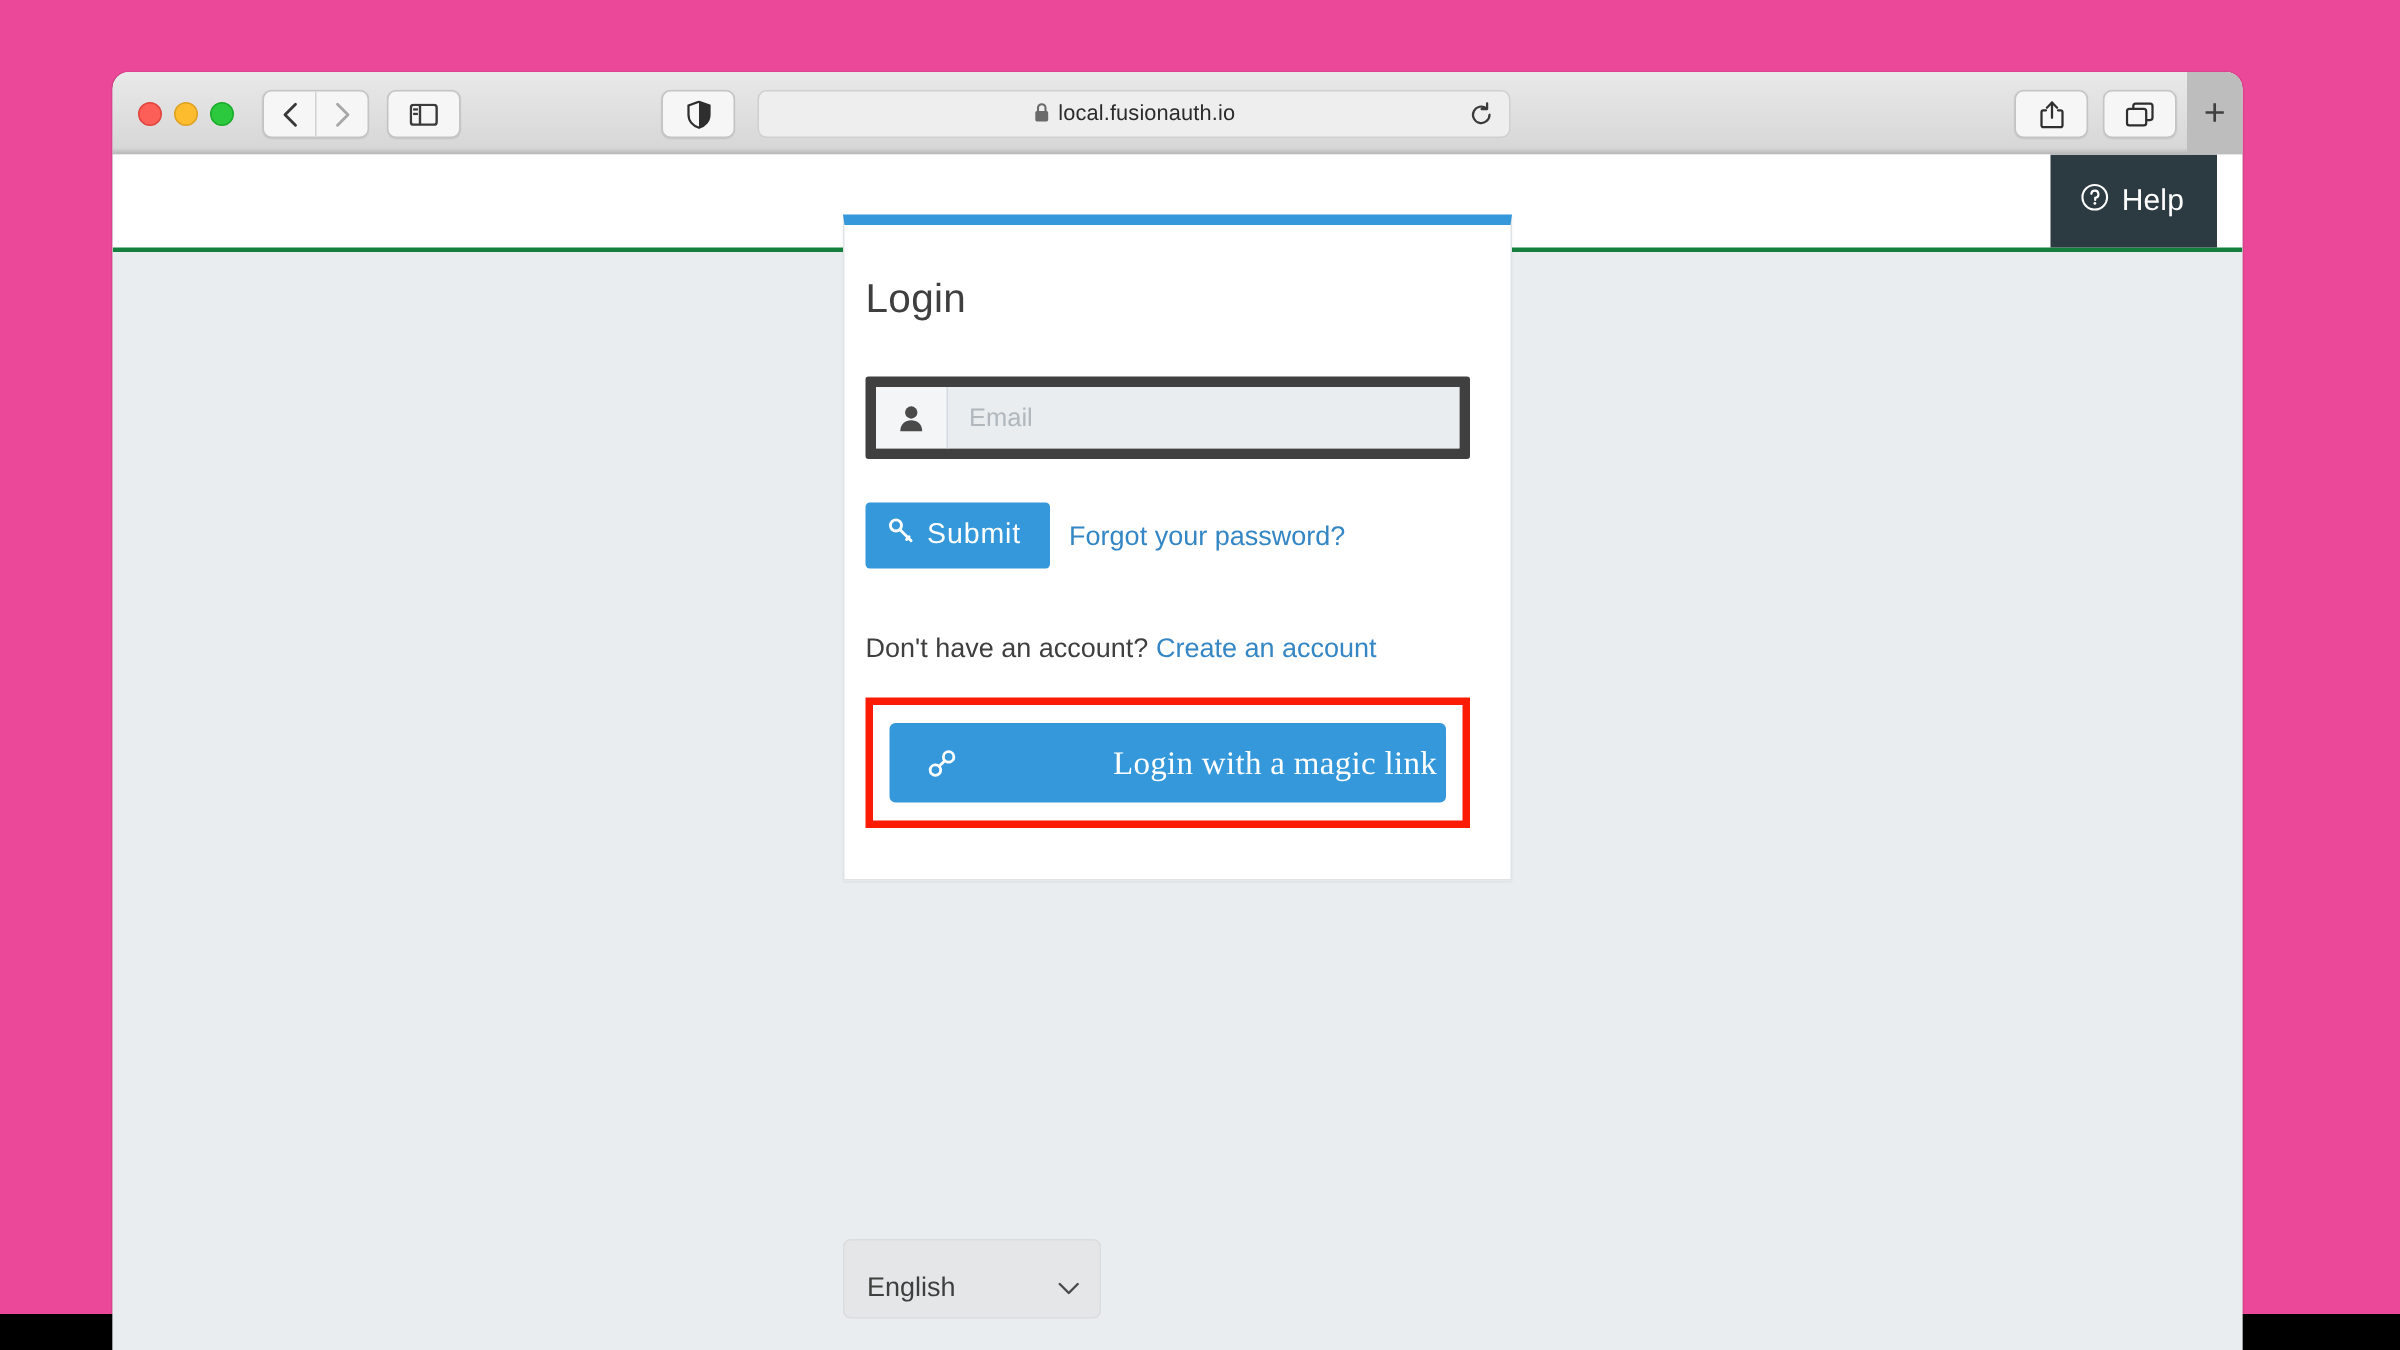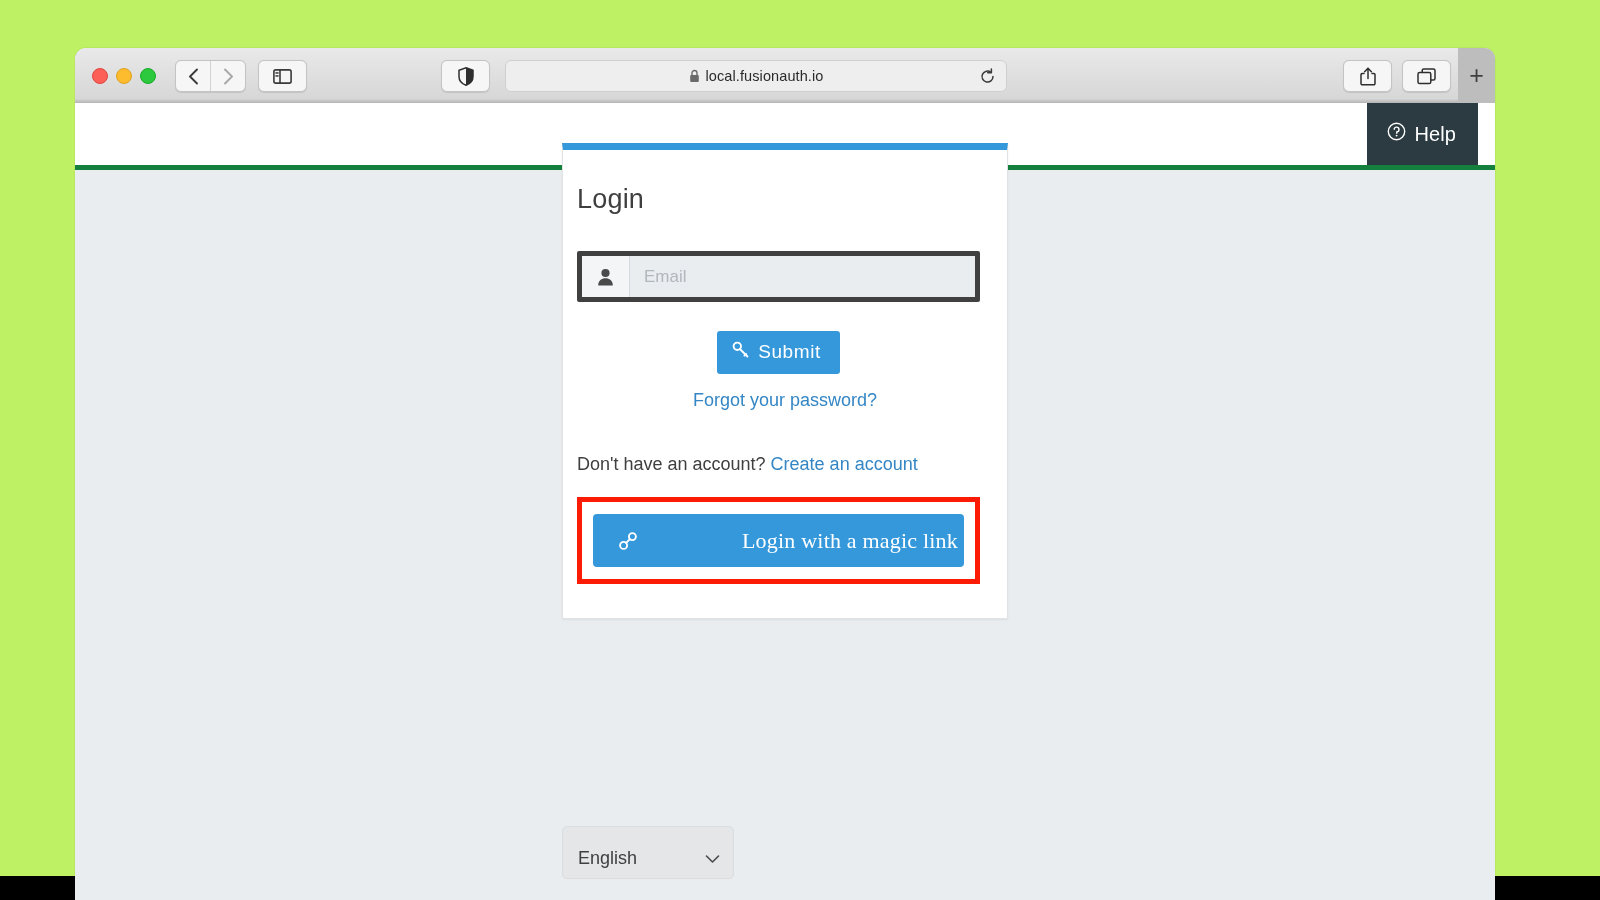--- a/index.html
+++ b/index.html
@@ -9,21 +9,21 @@
     width: 1600px;
     height: 900px;
     overflow: hidden;
     font-family: "Liberation Sans", sans-serif;
   }
 
   #root {
     position: relative;
     width: 1600px;
     height: 876px;
-    background: #bef264;
+    background: #ec4899;
   }
 
   
   .browser-window {
     position: absolute;
     left: 75px;
     top: 48px;
     width: 1420px;
     height: 852px;
     background: #ffffff;
@@ -148,21 +148,21 @@
     position: relative;
     height: 797px;
     background: #e9edf0;
     overflow: hidden;
   }
 
   .page-header {
     position: relative;
     height: 62px;
     background: #ffffff;
-    border-bottom: 5px solid #15803d;
+    border-bottom: 3px solid #15803d;
   }
 
   .help-btn {
     position: absolute;
     right: 17px;
     top: 0;
     height: 62px;
     padding: 0 22px 0 20px;
     background: #2b3b41;
     color: #ffffff;
@@ -189,21 +189,21 @@
   .card-title {
     font-size: 27px;
     color: #3f3f3f;
     font-weight: 400;
     margin: 0 0 36px 0;
     letter-spacing: 0.2px;
   }
 
   .field {
     display: flex;
-    border: 5px solid #404040;
+    border: 7px solid #404040;
     border-radius: 2px;
     overflow: hidden;
     background: #e9edf0;
   }
   .field-icon {
     width: 47px;
     min-height: 41px;
     background: #f3f5f7;
     border-right: 1px solid #d5dbe0;
     display: flex;
@@ -218,23 +218,22 @@
     font-size: 17px;
     color: #444;
     padding: 0 14px;
     font-family: "Liberation Sans", sans-serif;
   }
   .field input::placeholder { color: #b0b7bd; }
 
   .actions-row {
     display: flex;
     align-items: center;
-    gap: 16px;
+    gap: 0;
     margin-top: 29px;
-    flex-direction: column;
   }
   .btn-submit {
     background: #3498db;
     border: none;
     border-radius: 3px;
     color: #ffffff;
     font-size: 19px;
     padding: 10px 19px 11px 15px;
     display: inline-flex;
     align-items: center;

